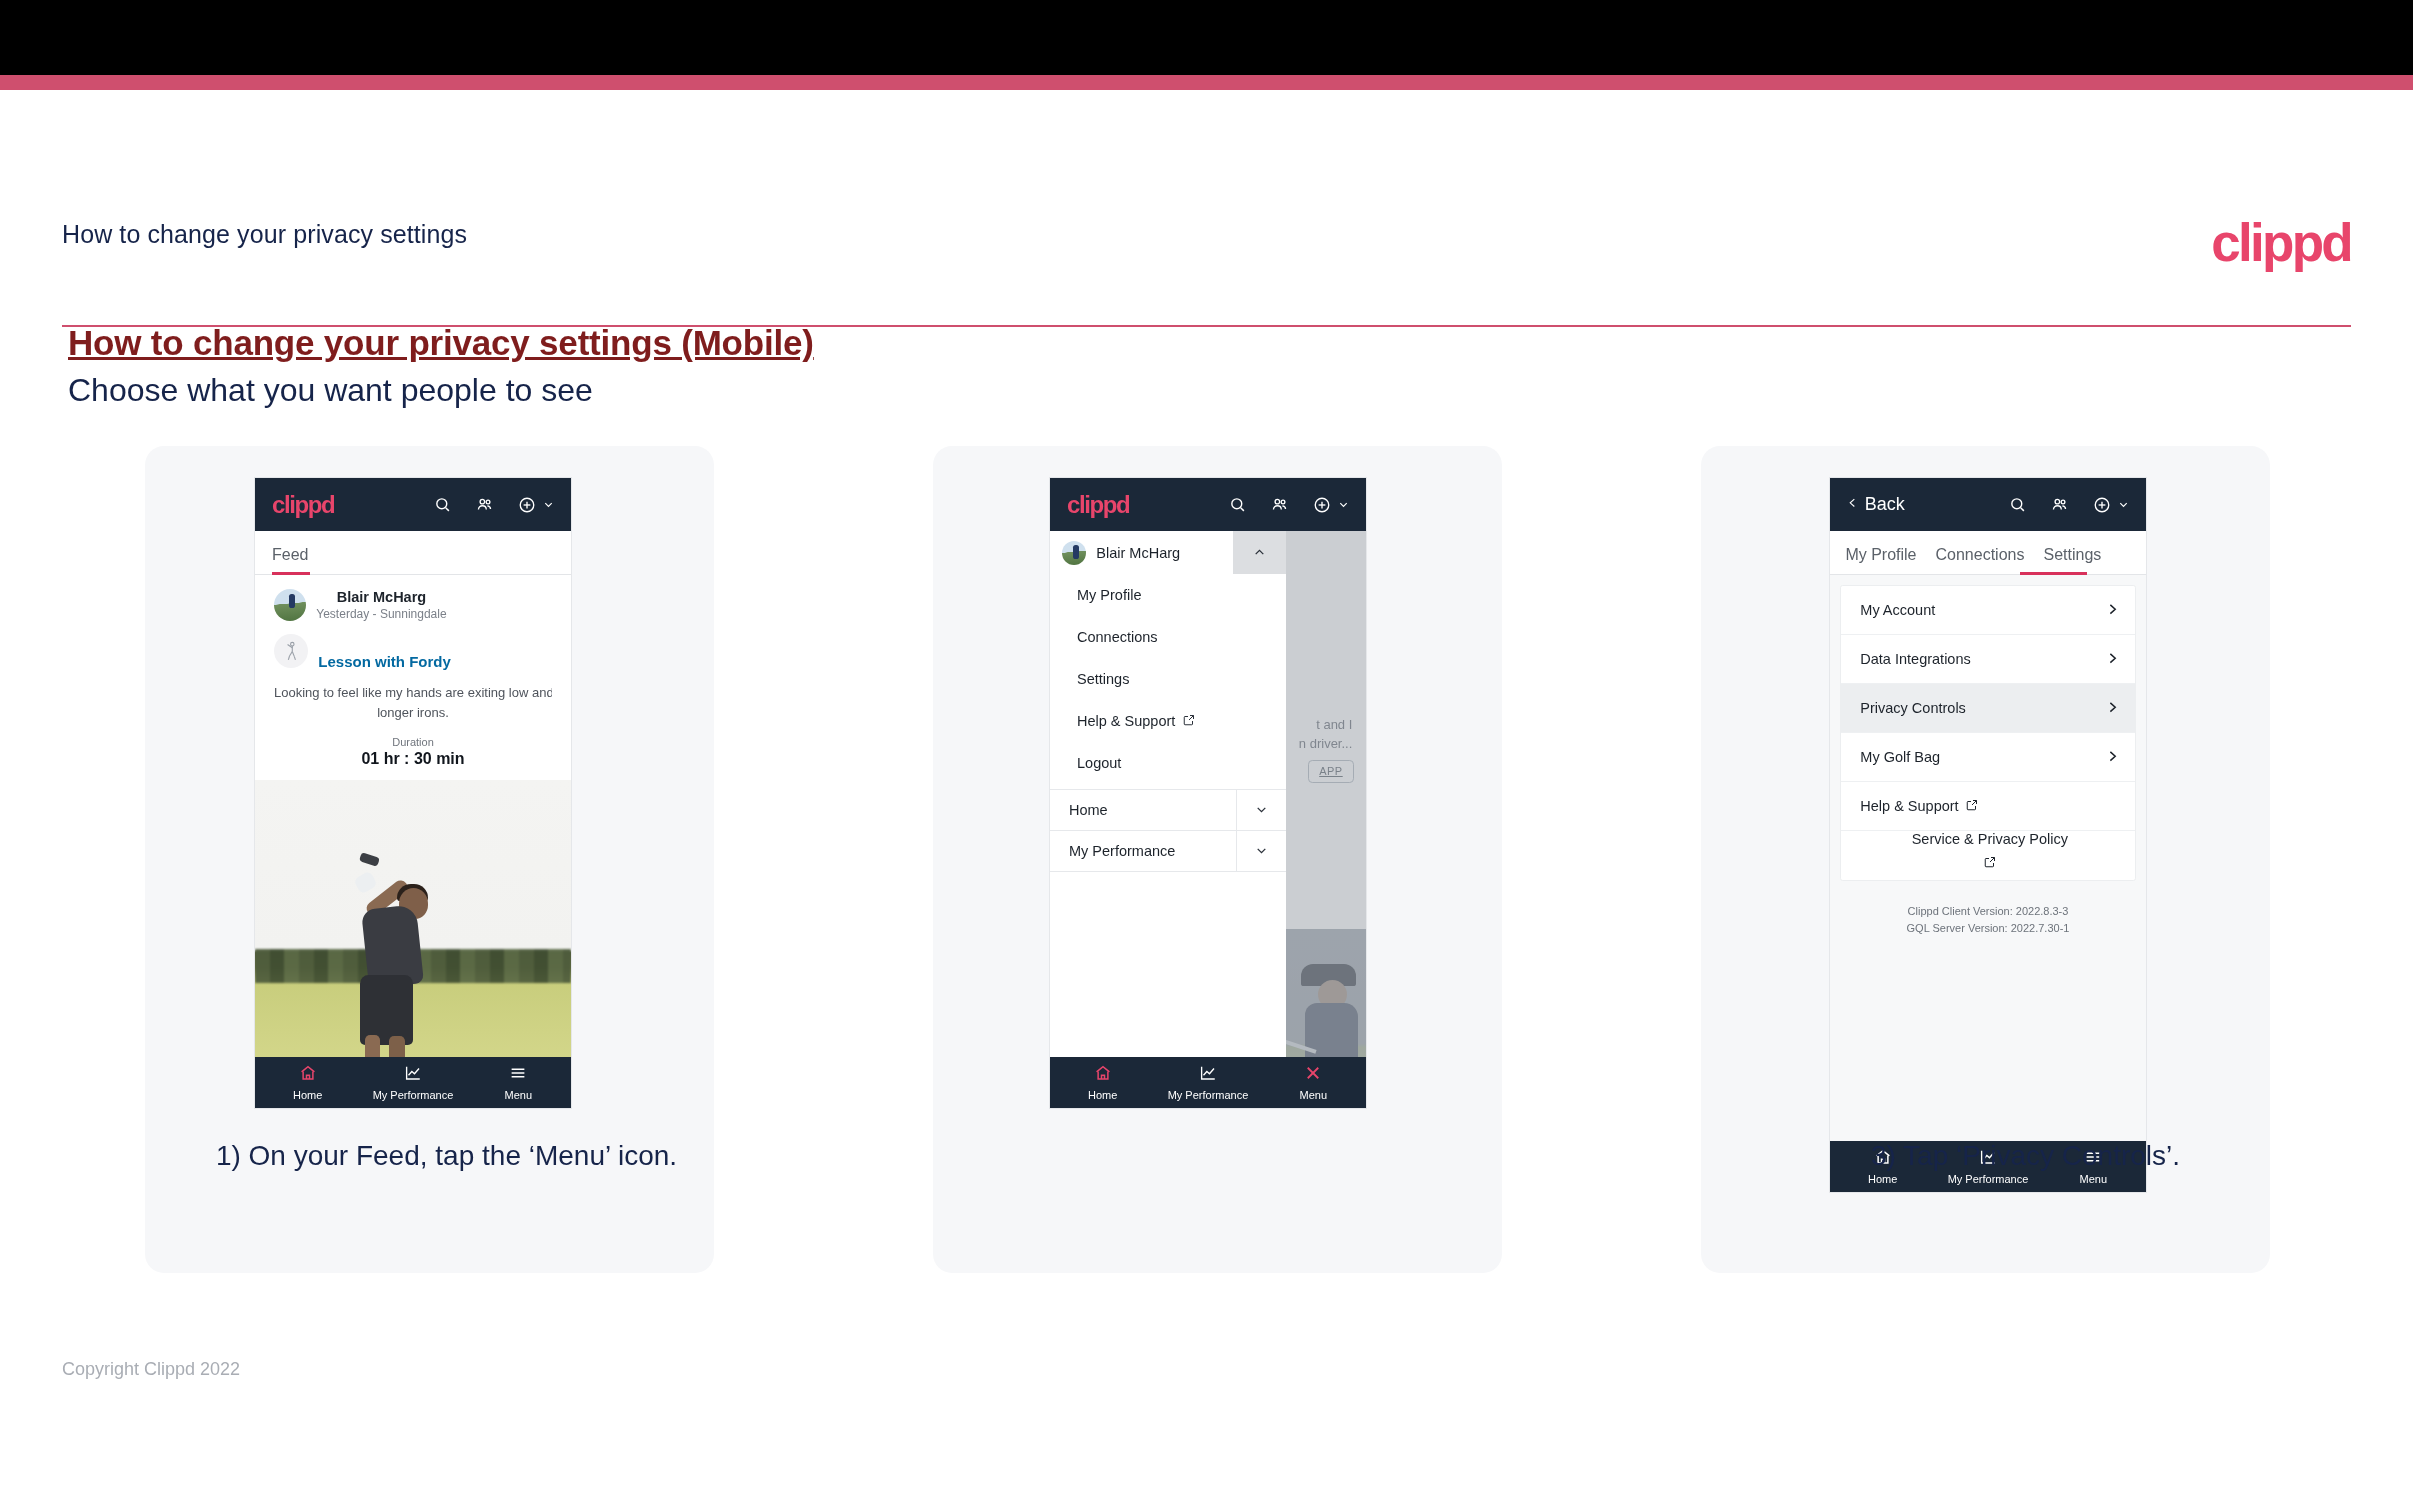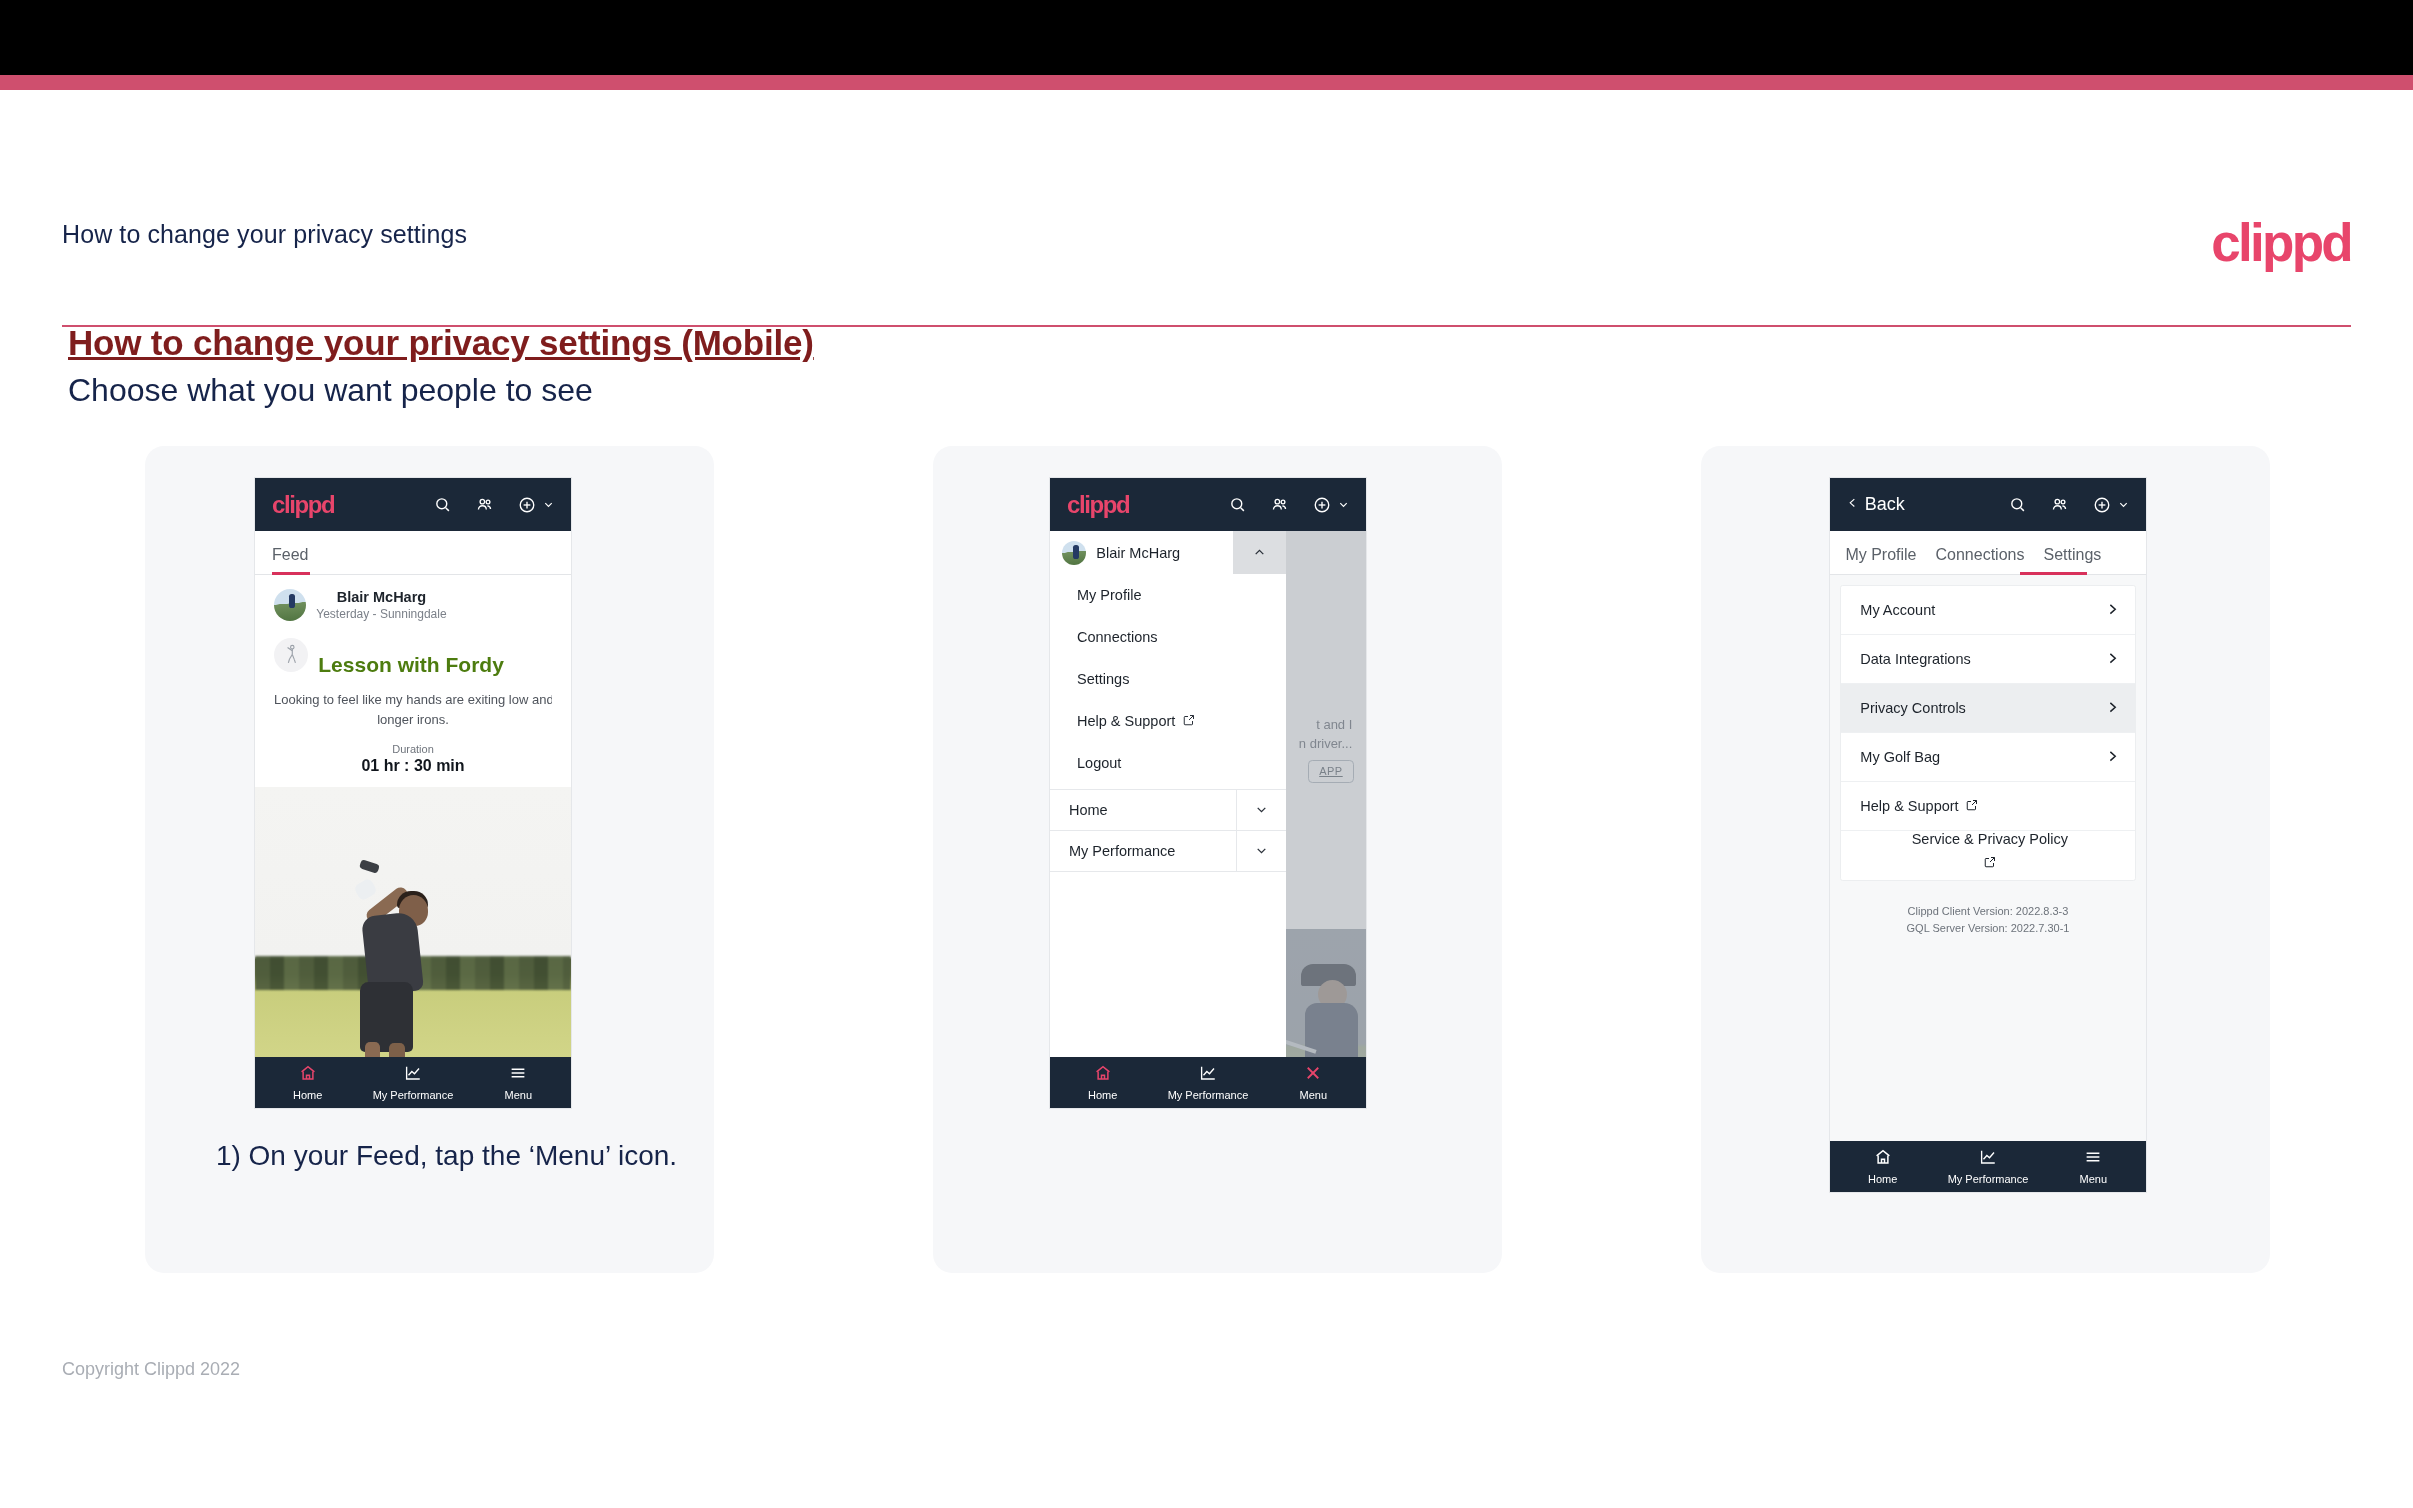--- a/index.html
+++ b/index.html
@@ -107,21 +107,21 @@
     width: 6px; height: 13.7px; background: #243a63; border-radius: 2.6px;
   }
   .post-name { font-size: 14.5px; font-weight: bold; color: #1d232b; }
   .post-meta { font-size: 12px; color: #7b8089; margin-top: 1.7px; }
 
   .lesson-row { display: flex; align-items: center; gap: 10.3px; margin-top: 12px; }
   .lesson-icon {
     width: 34px; height: 34px; border-radius: 50%; background: #f2f2f4;
     display: flex; align-items: center; justify-content: center; flex: 0 0 auto;
   }
-  .lesson-title { font-size: 21px; font-weight: bold; color: #4d7c0f; margin-top: 20px; }
+  .lesson-title { font-size: 15px; font-weight: bold; color: #0369a1; margin-top: 20px; }
 
   .post-body {
     margin-top: 13.7px; font-size: 13px; color: #4f545c; line-height: 1.5;
     white-space: nowrap; overflow: hidden;
   }
   .post-body .l2 { display: block; }
   .dur-label { margin-top: 13.7px; font-size: 11px; color: #70757d; }
   .dur-value { font-size: 16px; font-weight: bold; color: #11161d; margin-top: 1.7px; }
 
   
@@ -679,16 +679,17 @@
                 </svg>
             </span>
             <span class="bn-label">Menu</span>
           </div>
         </div>
       </div>
     </div>
   </div>
 
   <div class="caption cap-1">1) On your Feed, tap the ‘Menu’ icon.</div>
+  <div class="caption cap-3">3) Tap ‘Privacy Controls’.</div>
 
   <div class="footer">Copyright Clippd 2022</div>
 </div>
 
 
 </body></html>

